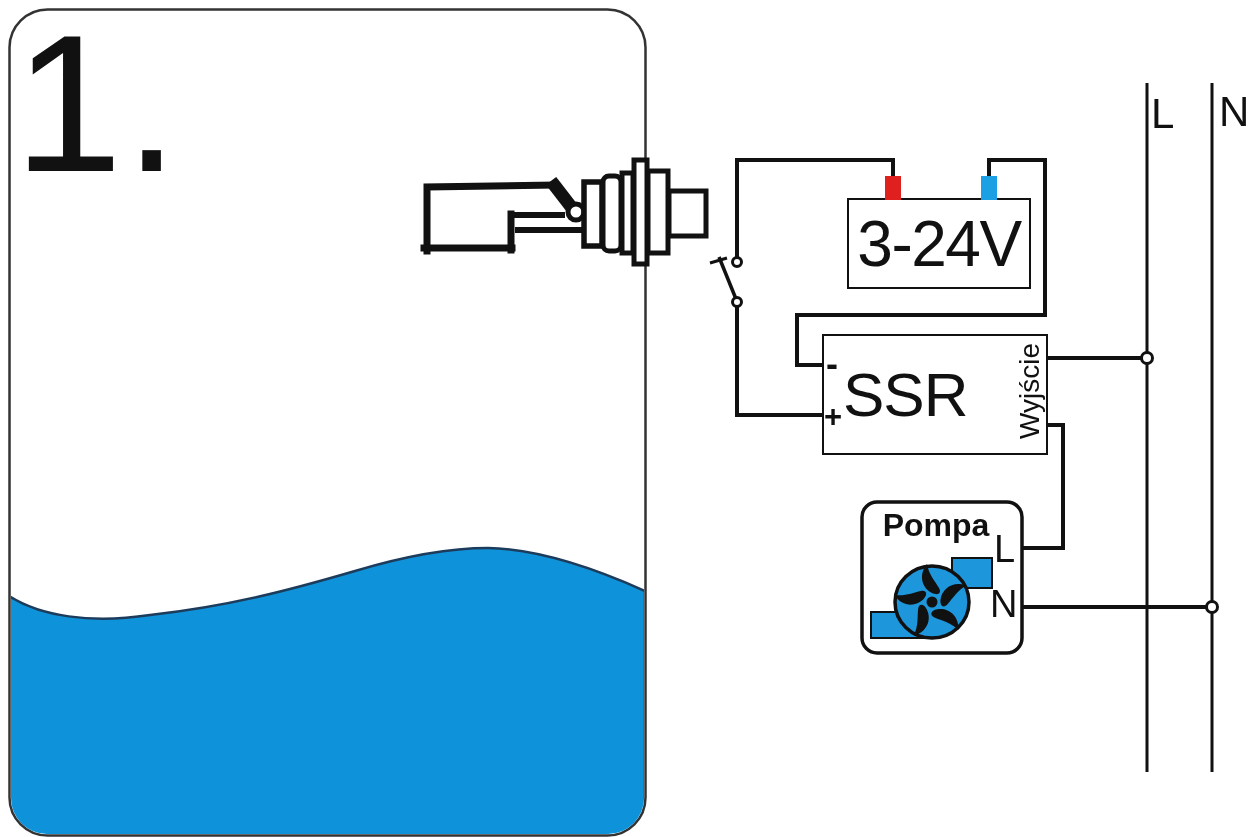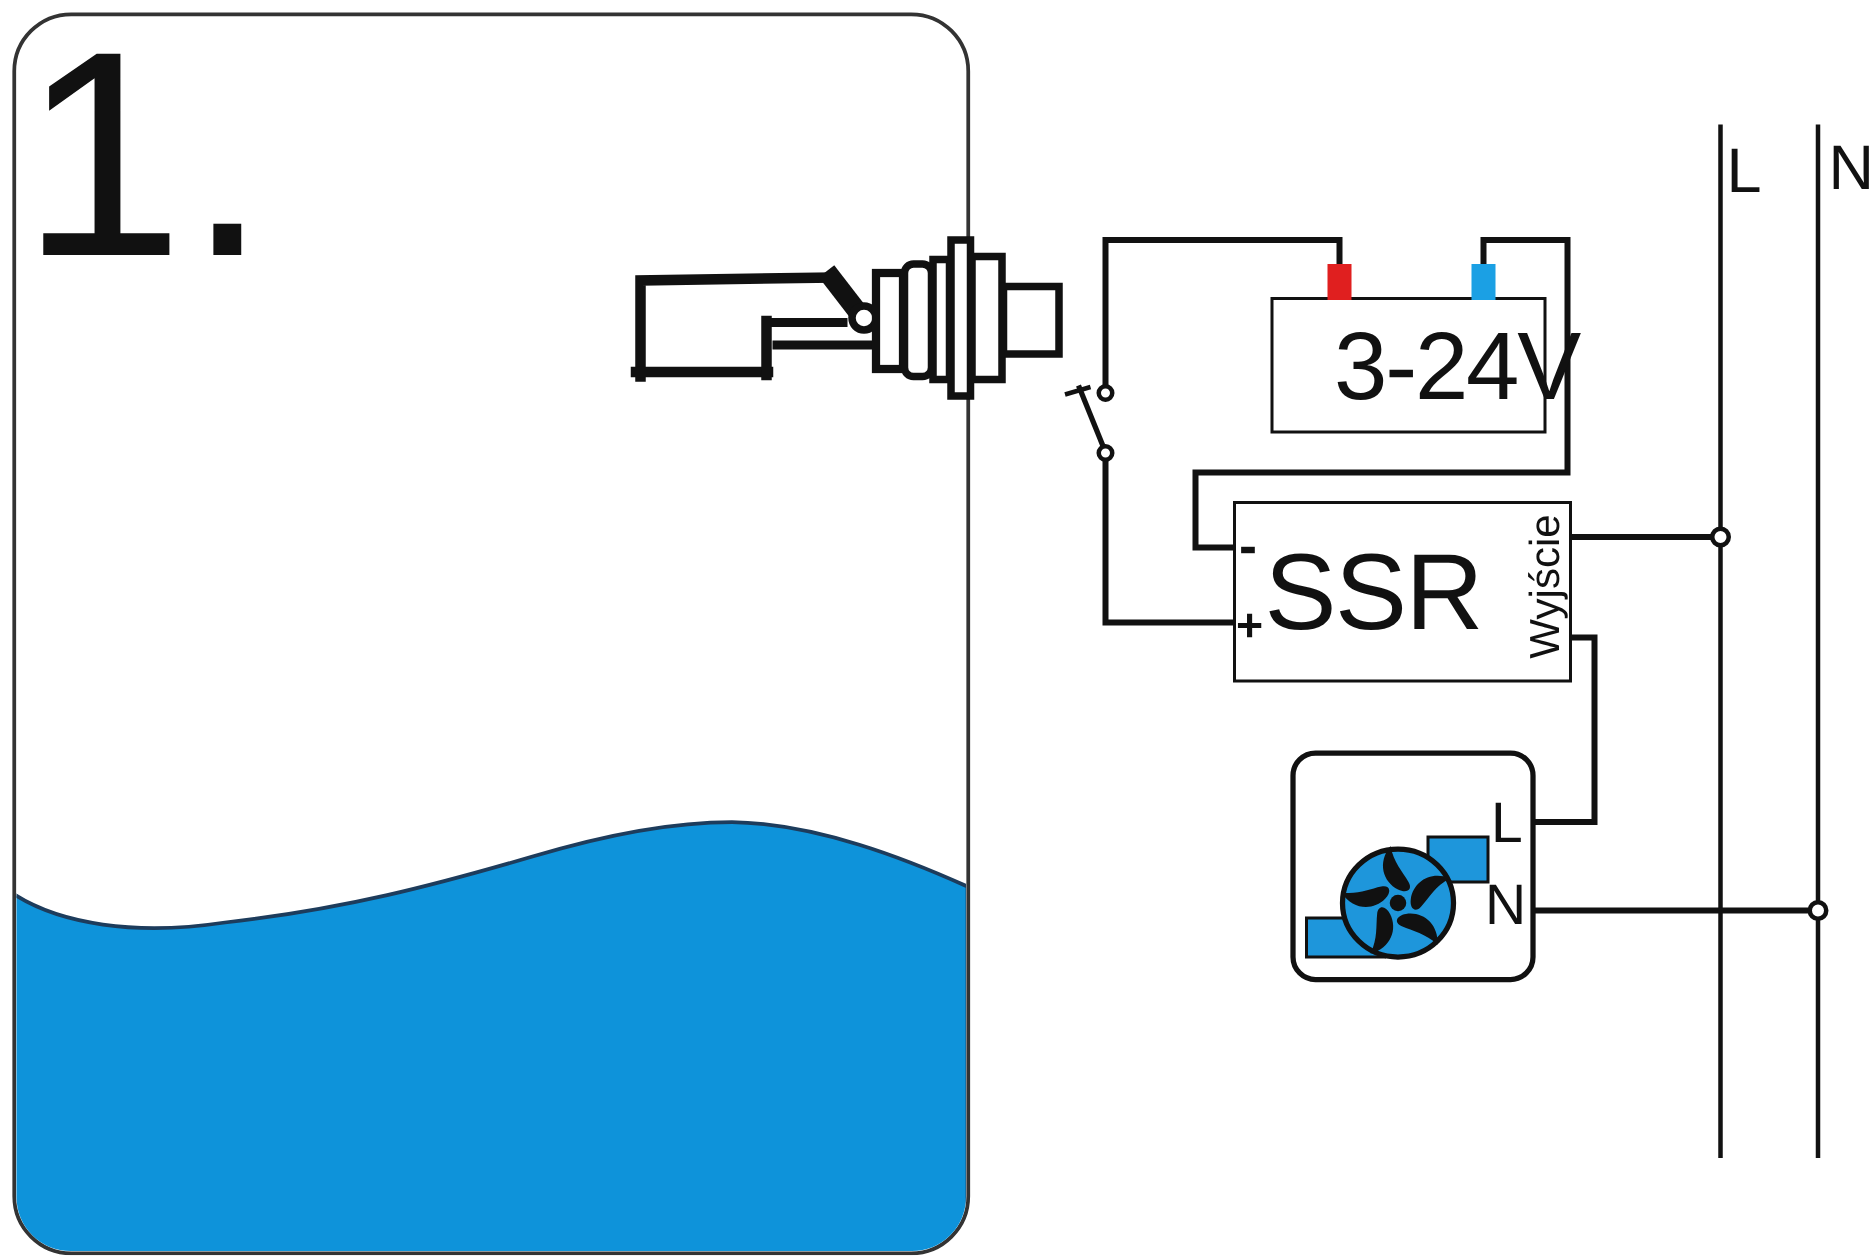--- a/index.html
+++ b/index.html
@@ -4,22 +4,22 @@
 <style>
   html,body{margin:0;padding:0;background:#fff;}
   .stage{
     position:relative;width:1250px;height:837px;background:#fff;overflow:hidden;
     font-family:"Liberation Sans","DejaVu Sans",sans-serif;color:#111;
   }
   .stage svg{position:absolute;left:0;top:0;}
   .lbl{position:absolute;line-height:1;white-space:nowrap;color:#111;}
   .step{left:14px;top:6px;font-size:195px;letter-spacing:2px;}
   .nc{left:470px;top:94px;font-size:64px;}
-  .psu{left:848px;top:199px;width:182px;height:89px;display:flex;align-items:center;justify-content:center;font-size:64px;letter-spacing:-1.5px;padding-left:32px;}
-  .ssr{left:823px;top:335px;width:224px;height:119px;display:flex;align-items:center;padding-left:20px;box-sizing:border-box;font-size:72px;letter-spacing:-1px;}
+  .psu{left:848px;top:199px;width:182px;height:89px;display:flex;align-items:center;justify-content:center;font-size:64px;letter-spacing:-1.5px;}
+  .ssr{left:823px;top:335px;width:224px;height:119px;display:flex;align-items:center;padding-left:20px;box-sizing:border-box;font-size:62px;letter-spacing:-1px;}
   .ssr-minus{left:820px;top:344px;width:24px;text-align:center;font-size:36px;font-weight:bold;line-height:40px;}
   .ssr-plus{left:821px;top:399px;width:24px;text-align:center;font-size:31px;font-weight:bold;line-height:36px;}
   .wyjscie{left:970px;top:375px;width:120px;height:32px;display:flex;align-items:center;justify-content:center;font-size:28px;transform:rotate(-90deg);}
   .pompa{left:866px;top:509px;width:140px;text-align:center;font-size:32px;font-weight:bold;}
   .pump-l{left:994px;top:530px;font-size:38px;}
   .pump-n{left:990px;top:585px;font-size:38px;}
   .mains-l{left:1151px;top:93px;font-size:42px;}
   .mains-n{left:1219px;top:91px;font-size:42px;}
 </style>
 </head>
@@ -103,17 +103,18 @@
       </g>
     </g>
   </svg>
 
   <div class="lbl step">1.</div>
   <div class="lbl psu">3-24V</div>
   <div class="lbl ssr">SSR</div>
   <div class="lbl ssr-minus">-</div>
   <div class="lbl ssr-plus">+</div>
   <div class="lbl wyjscie">Wyjście</div>
+  <div class="lbl pompa">Pompa</div>
   <div class="lbl pump-l">L</div>
   <div class="lbl pump-n">N</div>
   <div class="lbl mains-l">L</div>
   <div class="lbl mains-n">N</div>
 </div>
 
 </body></html>

